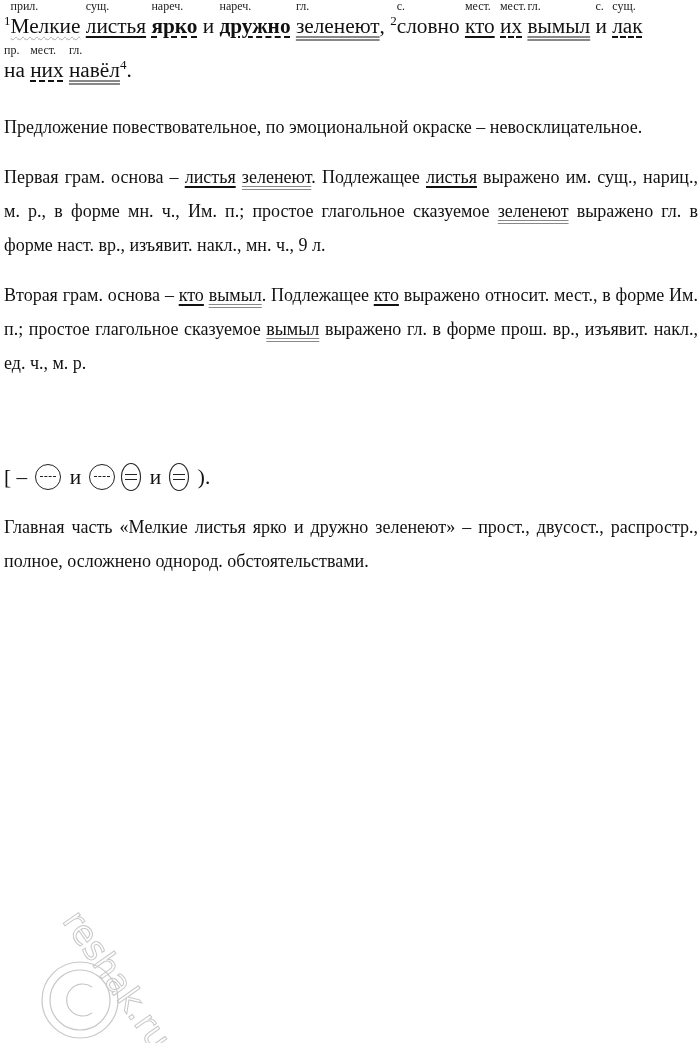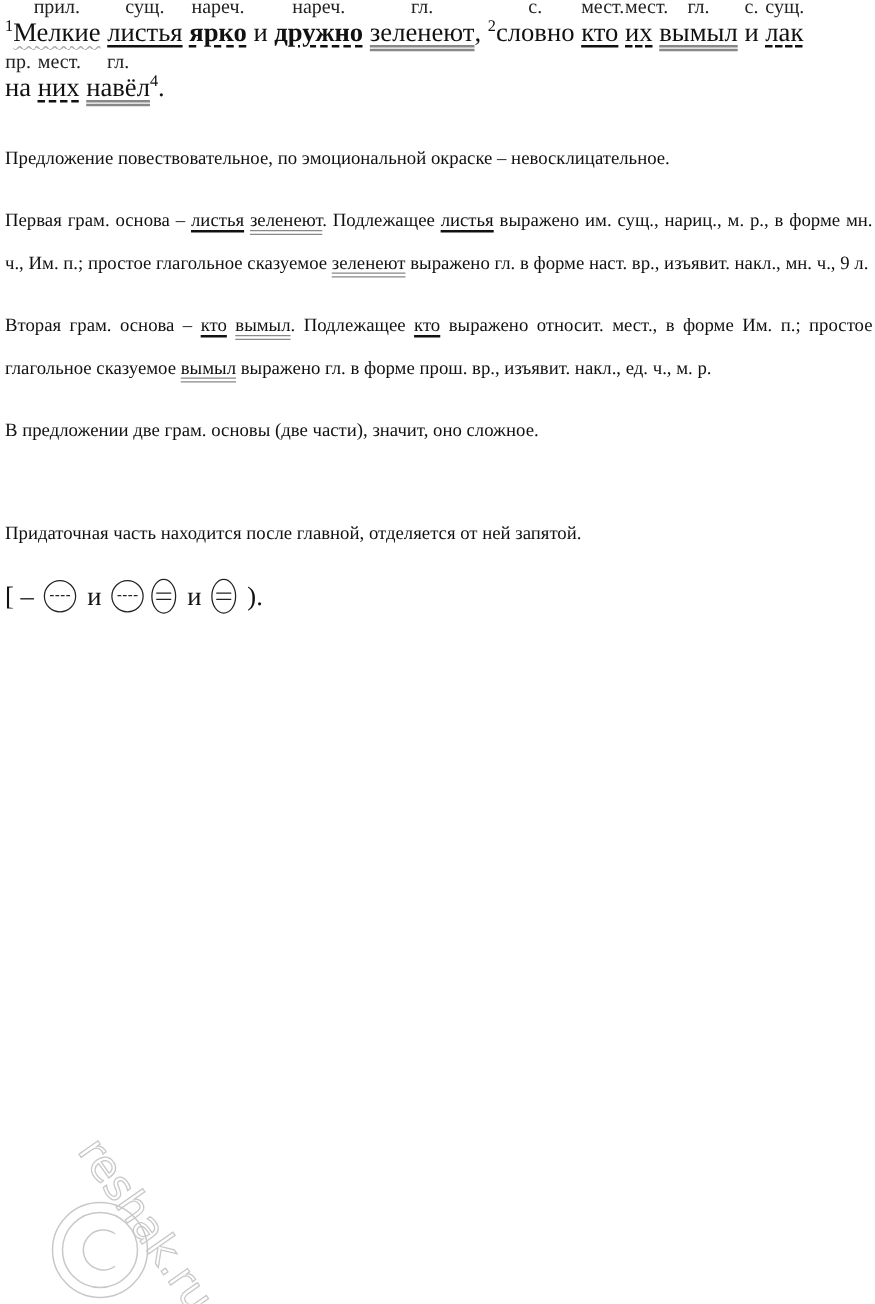--- a/index.html
+++ b/index.html
@@ -3,28 +3,28 @@
   <meta charset="utf-8">
   <style>
     html, body { margin: 0; padding: 0; background: #ffffff; }
     body {
       width: 700px; height: 1043px; overflow: hidden; position: relative;
       font-family: "Liberation Serif", "DejaVu Serif", serif;
       color: #111111;
     }
     .page { position: absolute; left: 4px; top: 0; width: 694px; }
     .p {
-      font-size: 15px; line-height: 34px; margin: 0;
+      font-size: 18px; line-height: 34px; margin: 0;
       text-align: justify; text-align-last: left;
     }
     .sent-line { position: relative; height: 48px; font-size: 21.3px; white-space: nowrap; }
     .w { position: relative; display: inline-block; }
     .pos {
-      position: absolute; left: 0; right: 0; top: -13px; text-align: center;
-      font-size: 16px; line-height: 10px; color: #222;
+      position: absolute; left: 0; right: 0; top: -13px; 
+      font-size: 12px; line-height: 10px; color: #222;
     }
     .sup { font-size: 13px; vertical-align: 8px; line-height: 0; }
     .u-subj { text-decoration: underline; text-decoration-thickness: 1.5px; text-underline-offset: 3px; }
     .u-pred { text-decoration: underline double; text-decoration-color: #888; text-underline-offset: 3px; }
     .u-def { text-decoration: underline wavy; text-decoration-color: #aaa; text-underline-offset: 3px; text-decoration-thickness: 1px; margin-top: 28px; }
     .u-obj { text-decoration: underline dashed; text-underline-offset: 3px; }
     .u-adv { text-decoration: underline dashed; text-underline-offset: 3px; font-weight: bold; }
     .schema { font-size: 21.3px; line-height: 34px; display: flex; align-items: center; white-space: pre; }
     .circle {
       display: inline-block; width: 26px; height: 26px; border: 1.3px solid #222; border-radius: 50%;
@@ -76,32 +76,31 @@
   <div class="gap" style="height:12px"></div>
   <p class="p">Предложение повествовательное, по эмоциональной окраске – невосклицательное.</p>
   <div class="gap"></div>
 
   <p class="p"><span>Первая грам. основа – </span><span class="u-subj">листья</span> <span class="u-pred">зеленеют</span><span>. Подлежащее </span><span class="u-subj">листья</span><span> выражено им. сущ., нариц., м. р., в форме мн. ч., Им. п.; простое глагольное сказуемое </span><span class="u-pred">зеленеют</span><span> выражено гл. в форме наст. вр., изъявит. накл., мн. ч., 9 л.</span></p>
   <div class="gap"></div>
 
   <p class="p"><span>Вторая грам. основа – </span><span class="u-subj">кто</span> <span class="u-pred">вымыл</span><span>. Подлежащее </span><span class="u-subj">кто</span><span> выражено относит. мест., в форме Им. п.; простое глагольное сказуемое </span><span class="u-pred">вымыл</span><span> выражено гл. в форме прош. вр., изъявит. накл., ед. ч., м. р.</span></p>
   <div class="gap"></div>
 
-  <p class="p">В предложении две грам. основы (две части), значит, оно сложное.</p>
   <div class="gap"></div>
   <div class="gap"></div>
   <div class="gap"></div>
-  <p class="p">Придаточная часть находится после главной, отделяется от ней запятой.</p>
   <div class="gap"></div>
 
   <div class="schema">
     <span>[ – </span><span class="circle dashdot"></span><span> и </span><span class="circle dashdot"></span><span class="oval"></span><span> и </span><span class="oval"></span><span> ).</span>
   </div>
   <div class="gap"></div>
 
+  <p class="p">Главная часть «Мелкие листья ярко и дружно зеленеют» – прост., двусост., распростр., полное, осложнено однород. обстоятельствами.</p>
   <div class="gap"></div>
 </div>
 
 <svg class="watermark" viewBox="0 0 160 140">
   <g fill="none" stroke="#c8c8c8" stroke-width="1.2">
     <circle cx="72" cy="95" r="38"></circle>
     <circle cx="72" cy="95" r="30"></circle>
     <path d="M84 82 A16 16 0 1 0 84 108"></path>
   </g>
   <text x="20" y="40" font-size="34" fill="none" stroke="#c8c8c8" stroke-width="1" transform="rotate(55 60 60)" font-family="DejaVu Sans, sans-serif">reshak.ru</text>

